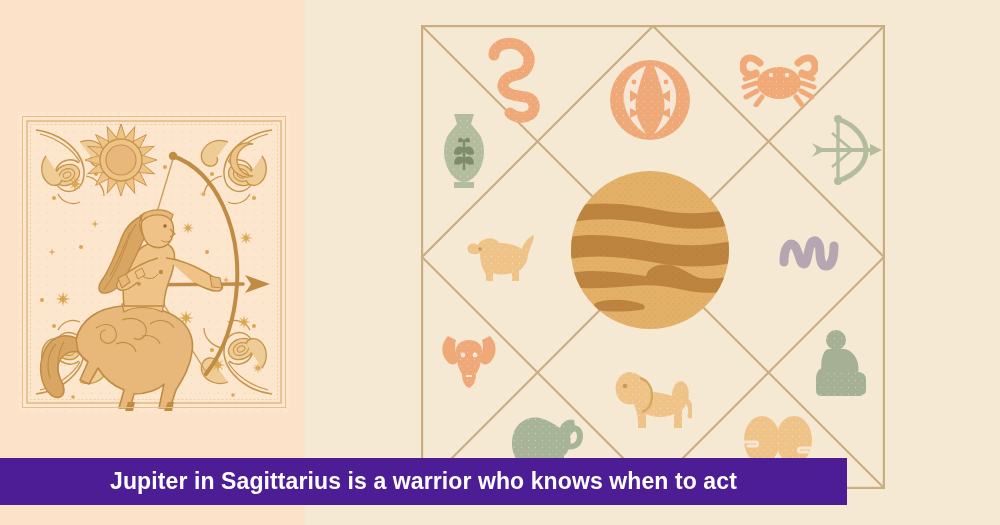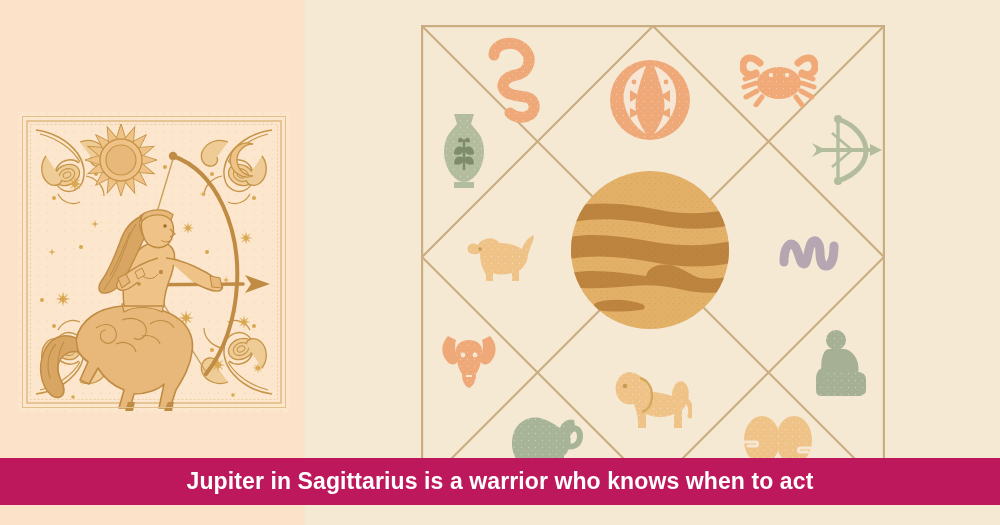--- a/index.html
+++ b/index.html
@@ -40,22 +40,22 @@
   
   .sym{position:absolute;}
 
   
   .jupiter{
     position:absolute;left:570px;top:170px;width:160px;height:160px;
   }
 
   
   .caption-bar{
-    position:absolute;left:0;top:458px;width:1000px;height:47px;
-    background:#be185d;
+    position:absolute;left:0;top:458px;width:847px;height:47px;
+    background:#4c1d95;
     display:flex;align-items:center;justify-content:center;
   }
   .caption-text{
     color:#FFFFFF;
     font-size:23px;
     font-weight:bold;
     letter-spacing:0.1px;
     white-space:nowrap;
     font-family:"Liberation Sans", sans-serif;
   }

